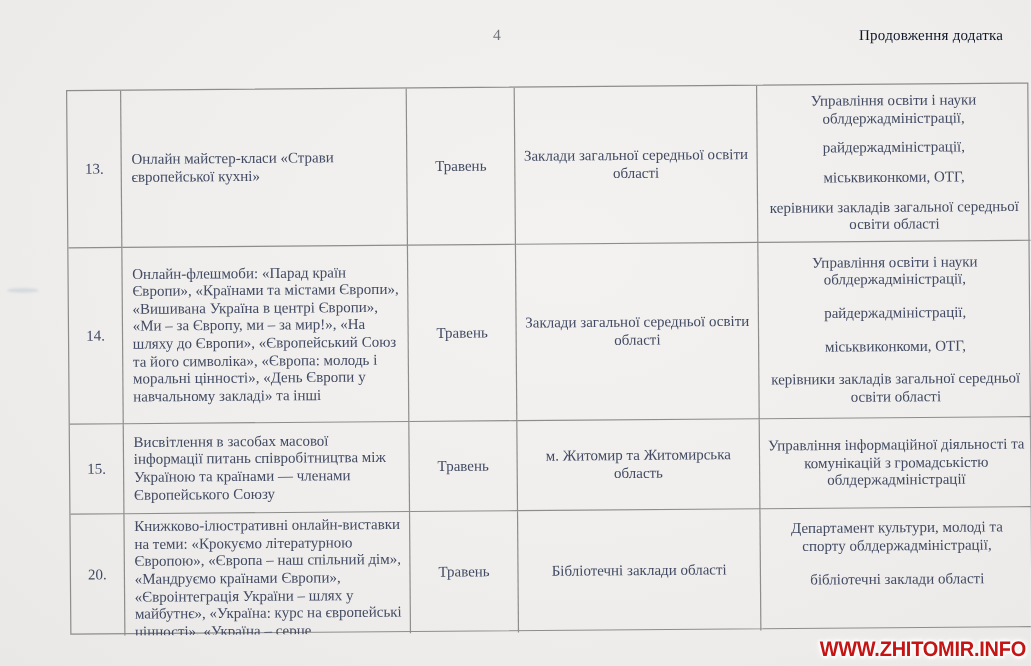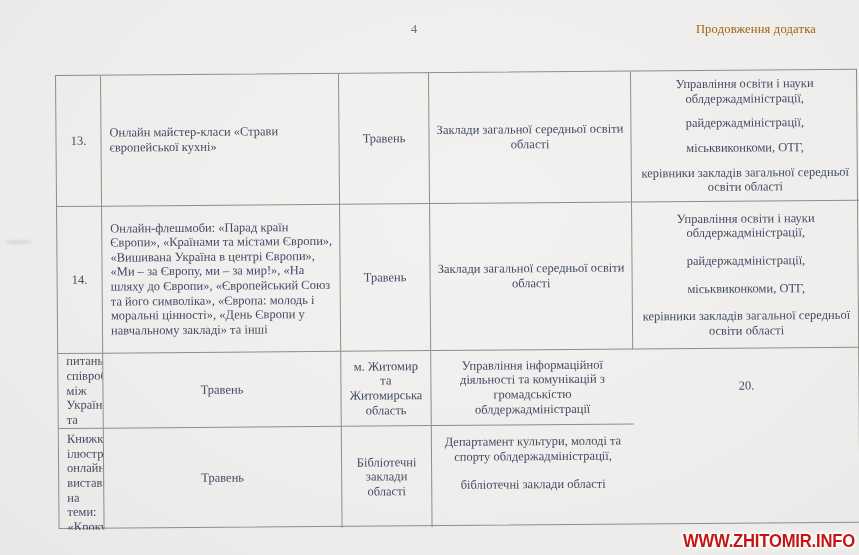--- a/index.html
+++ b/index.html
@@ -8,22 +8,22 @@
     background:radial-gradient(ellipse at 55% 38%, #f3f2f0 0%, #efeeec 55%, #e9e8e6 100%);
     font-family:"Liberation Serif", serif;
     color:#424b63;
   }
   
   .page-num{
     position:absolute;top:21px;left:0;width:828px;text-align:center;
     font-size:13px;color:#70747a;
   }
   .cont-note{
-    position:absolute;top:22px;right:43px;
-    font-size:12.5px;color:#a16207;letter-spacing:0.2px;
+    position:absolute;top:22px;right:23px;
+    font-size:12.5px;color:#0f172a;letter-spacing:0.2px;
   }
   
   .smudge{
     position:absolute;left:6px;top:240px;width:26px;height:4px;border-radius:50%;
     background:#b9c3cf;opacity:.45;filter:blur(1px);
   }
   
   .doc-table{
     position:absolute;left:55px;top:75px;width:802px;height:454px;
     box-sizing:border-box;border:1px solid #8d8d8b;
@@ -89,20 +89,21 @@
   <div class="cell c-act">Онлайн-флешмоби: «Парад країн Європи», «Країнами та містами Європи», «Вишивана Україна в центрі Європи», «Ми – за Європу, ми – за мир!», «На шляху до Європи», «Європейський Союз та його символіка», «Європа: молодь і моральні цінності», «День Європи у навчальному закладі» та інші</div>
   <div class="cell c-month">Травень</div>
   <div class="cell c-venue">Заклади загальної середньої освіти області</div>
   <div class="cell c-resp gap13 last-col">
     <p>Управління освіти і науки облдержадміністрації,</p>
     <p>райдержадміністрації,</p>
     <p>міськвиконкоми, ОТГ,</p>
     <p>керівники закладів загальної середньої освіти області</p>
   </div>
 
+  <div class="cell c-num">15.</div>
   <div class="cell c-act">Висвітлення в засобах масової інформації питань співробітництва між Україною та країнами — членами Європейського Союзу</div>
   <div class="cell c-month">Травень</div>
   <div class="cell c-venue">м. Житомир та Житомирська область</div>
   <div class="cell c-resp last-col">
     <p>Управління інформаційної діяльності та комунікацій з громадськістю облдержадміністрації</p>
   </div>
 
   <div class="cell c-num row-last">20.</div>
   <div class="cell c-act v-top row-last">Книжково-ілюстративні онлайн-виставки на теми: «Крокуємо літературною Європою», «Європа – наш спільний дім», «Мандруємо країнами Європи», «Євроінтеграція України – шлях у майбутнє», «Україна: курс на європейські цінності», «Україна – серце</div>
   <div class="cell c-month row-last">Травень</div>

